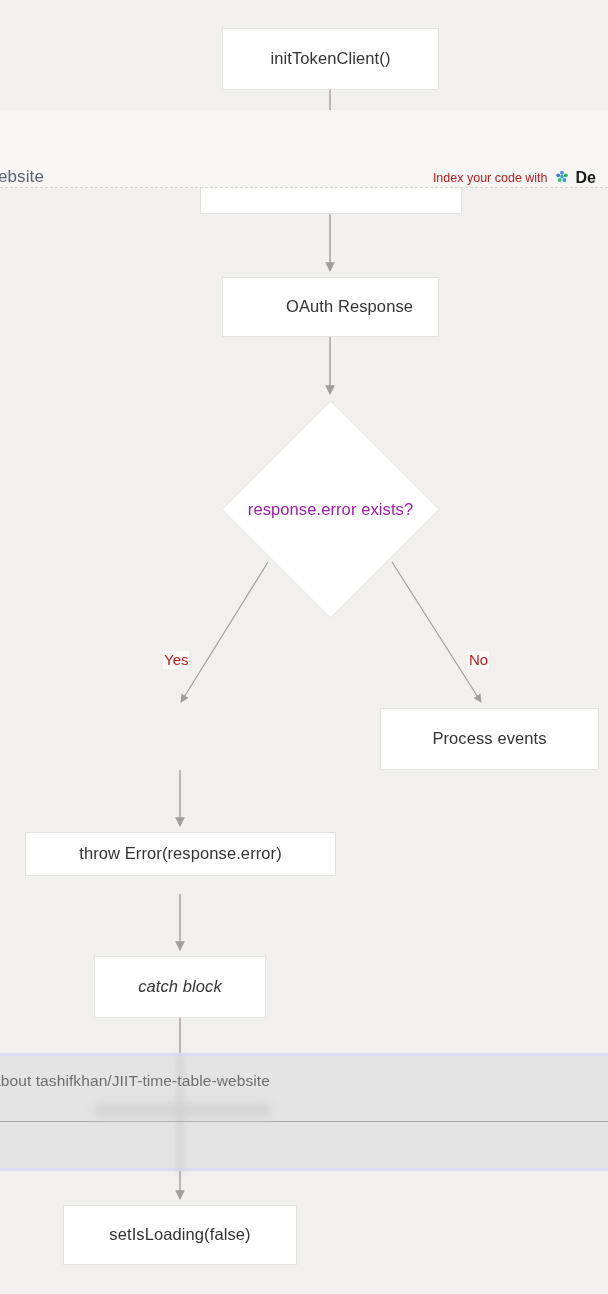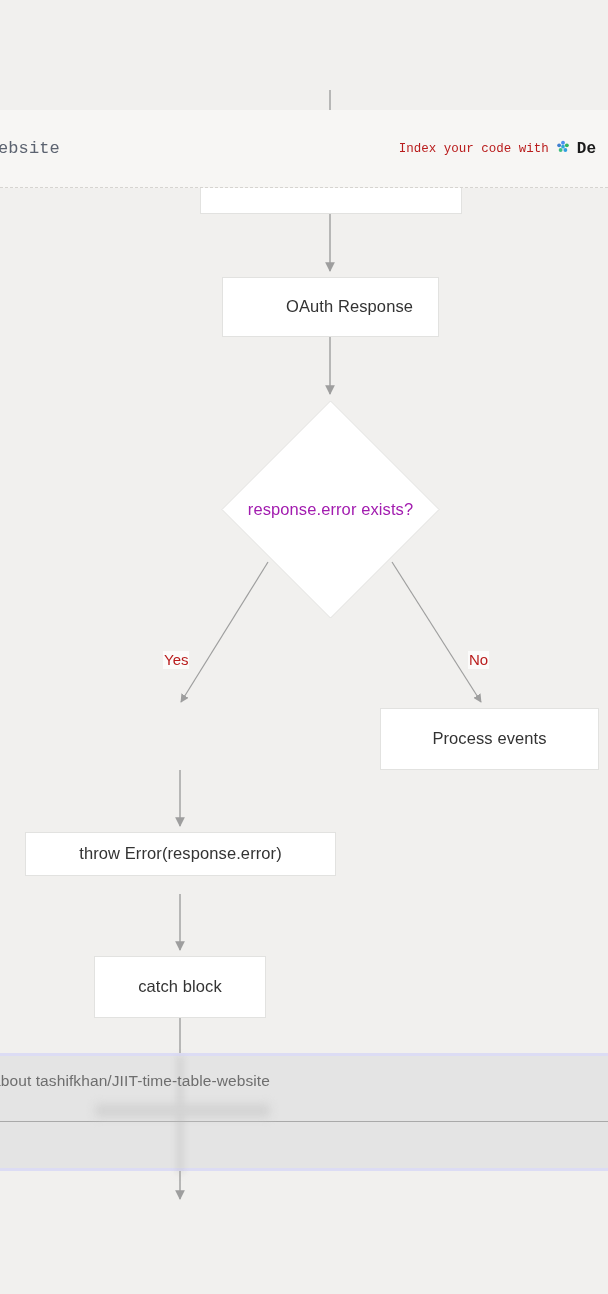--- a/index.html
+++ b/index.html
@@ -77,25 +77,24 @@
   
   #top-bar {
     position: absolute;
     left: 0;
     top: 110px;
     width: 608px;
     height: 78px;
     background: #f7f6f4;
     border-bottom: 1px dashed #d6d4d0;
     display: flex;
-    align-items: center;
+    align-items: flex-end;
     justify-content: space-between;
     padding: 0 12px 0 0;
     z-index: 20;
-    font-family: Liberation Mono, monospace;
   }
   #repo-title {
     font-size: 17px;
     color: #5c6370;
     margin-left: -2px;
     letter-spacing: .1px;
     white-space: nowrap;
   }
   #index-cta {
     display: flex;
@@ -185,20 +184,23 @@
 
     <path d="M 392 562 L 481 702" stroke="#9e9e9e" stroke-width="1.2" fill="none" marker-end="url(#arrow)"></path>
 
     <line x1="180" y1="770" x2="180" y2="826" stroke="#9e9e9e" stroke-width="1.4" marker-end="url(#arrow)"></line>
 
     <line x1="180" y1="894" x2="180" y2="950" stroke="#9e9e9e" stroke-width="1.4" marker-end="url(#arrow)"></line>
 
     <line x1="180" y1="1018" x2="180" y2="1199" stroke="#9e9e9e" stroke-width="1.4" marker-end="url(#arrow)"></line>
   </svg>
 
+  <div class="node" style="left:222px; top:28px; width:217px; height:62px;">
+    <span>initTokenClient()</span>
+  </div>
 
   <div class="node" style="left:200px; top:156px; width:262px; height:58px;">
     <span></span>
   </div>
 
   <div class="node" style="left:222px; top:277px; width:217px; height:60px;padding-left:38px;">
     <span>OAuth Response</span>
   </div>
 
   <div class="node diamond" style="left:221px; top:400px; width:219px; height:219px;">
@@ -218,24 +220,27 @@
 
 
   <div class="node" style="left:380px; top:708px; width:219px; height:62px;">
     <span>Process events</span>
   </div>
 
   <div class="node" style="left:25px; top:832px; width:311px; height:44px;">
     <span>throw Error(response.error)</span>
   </div>
 
-  <div class="node" style="left:94px; top:956px; width:172px; height:62px;">
+  <div class="node" style="left:94px; top:956px; width:172px; height:62px;font-style:italic;">
     <span>catch block</span>
   </div>
 
+  <div class="node" style="left:63px; top:1205px; width:234px; height:60px;">
+    <span>setIsLoading(false)</span>
+  </div>
 </div>
 
 <div id="top-bar">
   <div id="repo-title">ebsite</div>
 
   <div id="index-cta">
     <span class="cta-text">Index your code with</span>
     <span class="deepwiki-icon">
       <svg width="14" height="14" viewBox="0 0 16 16">
         <circle cx="8" cy="3.1" r="2.2" fill="#4a8ff0"></circle>

